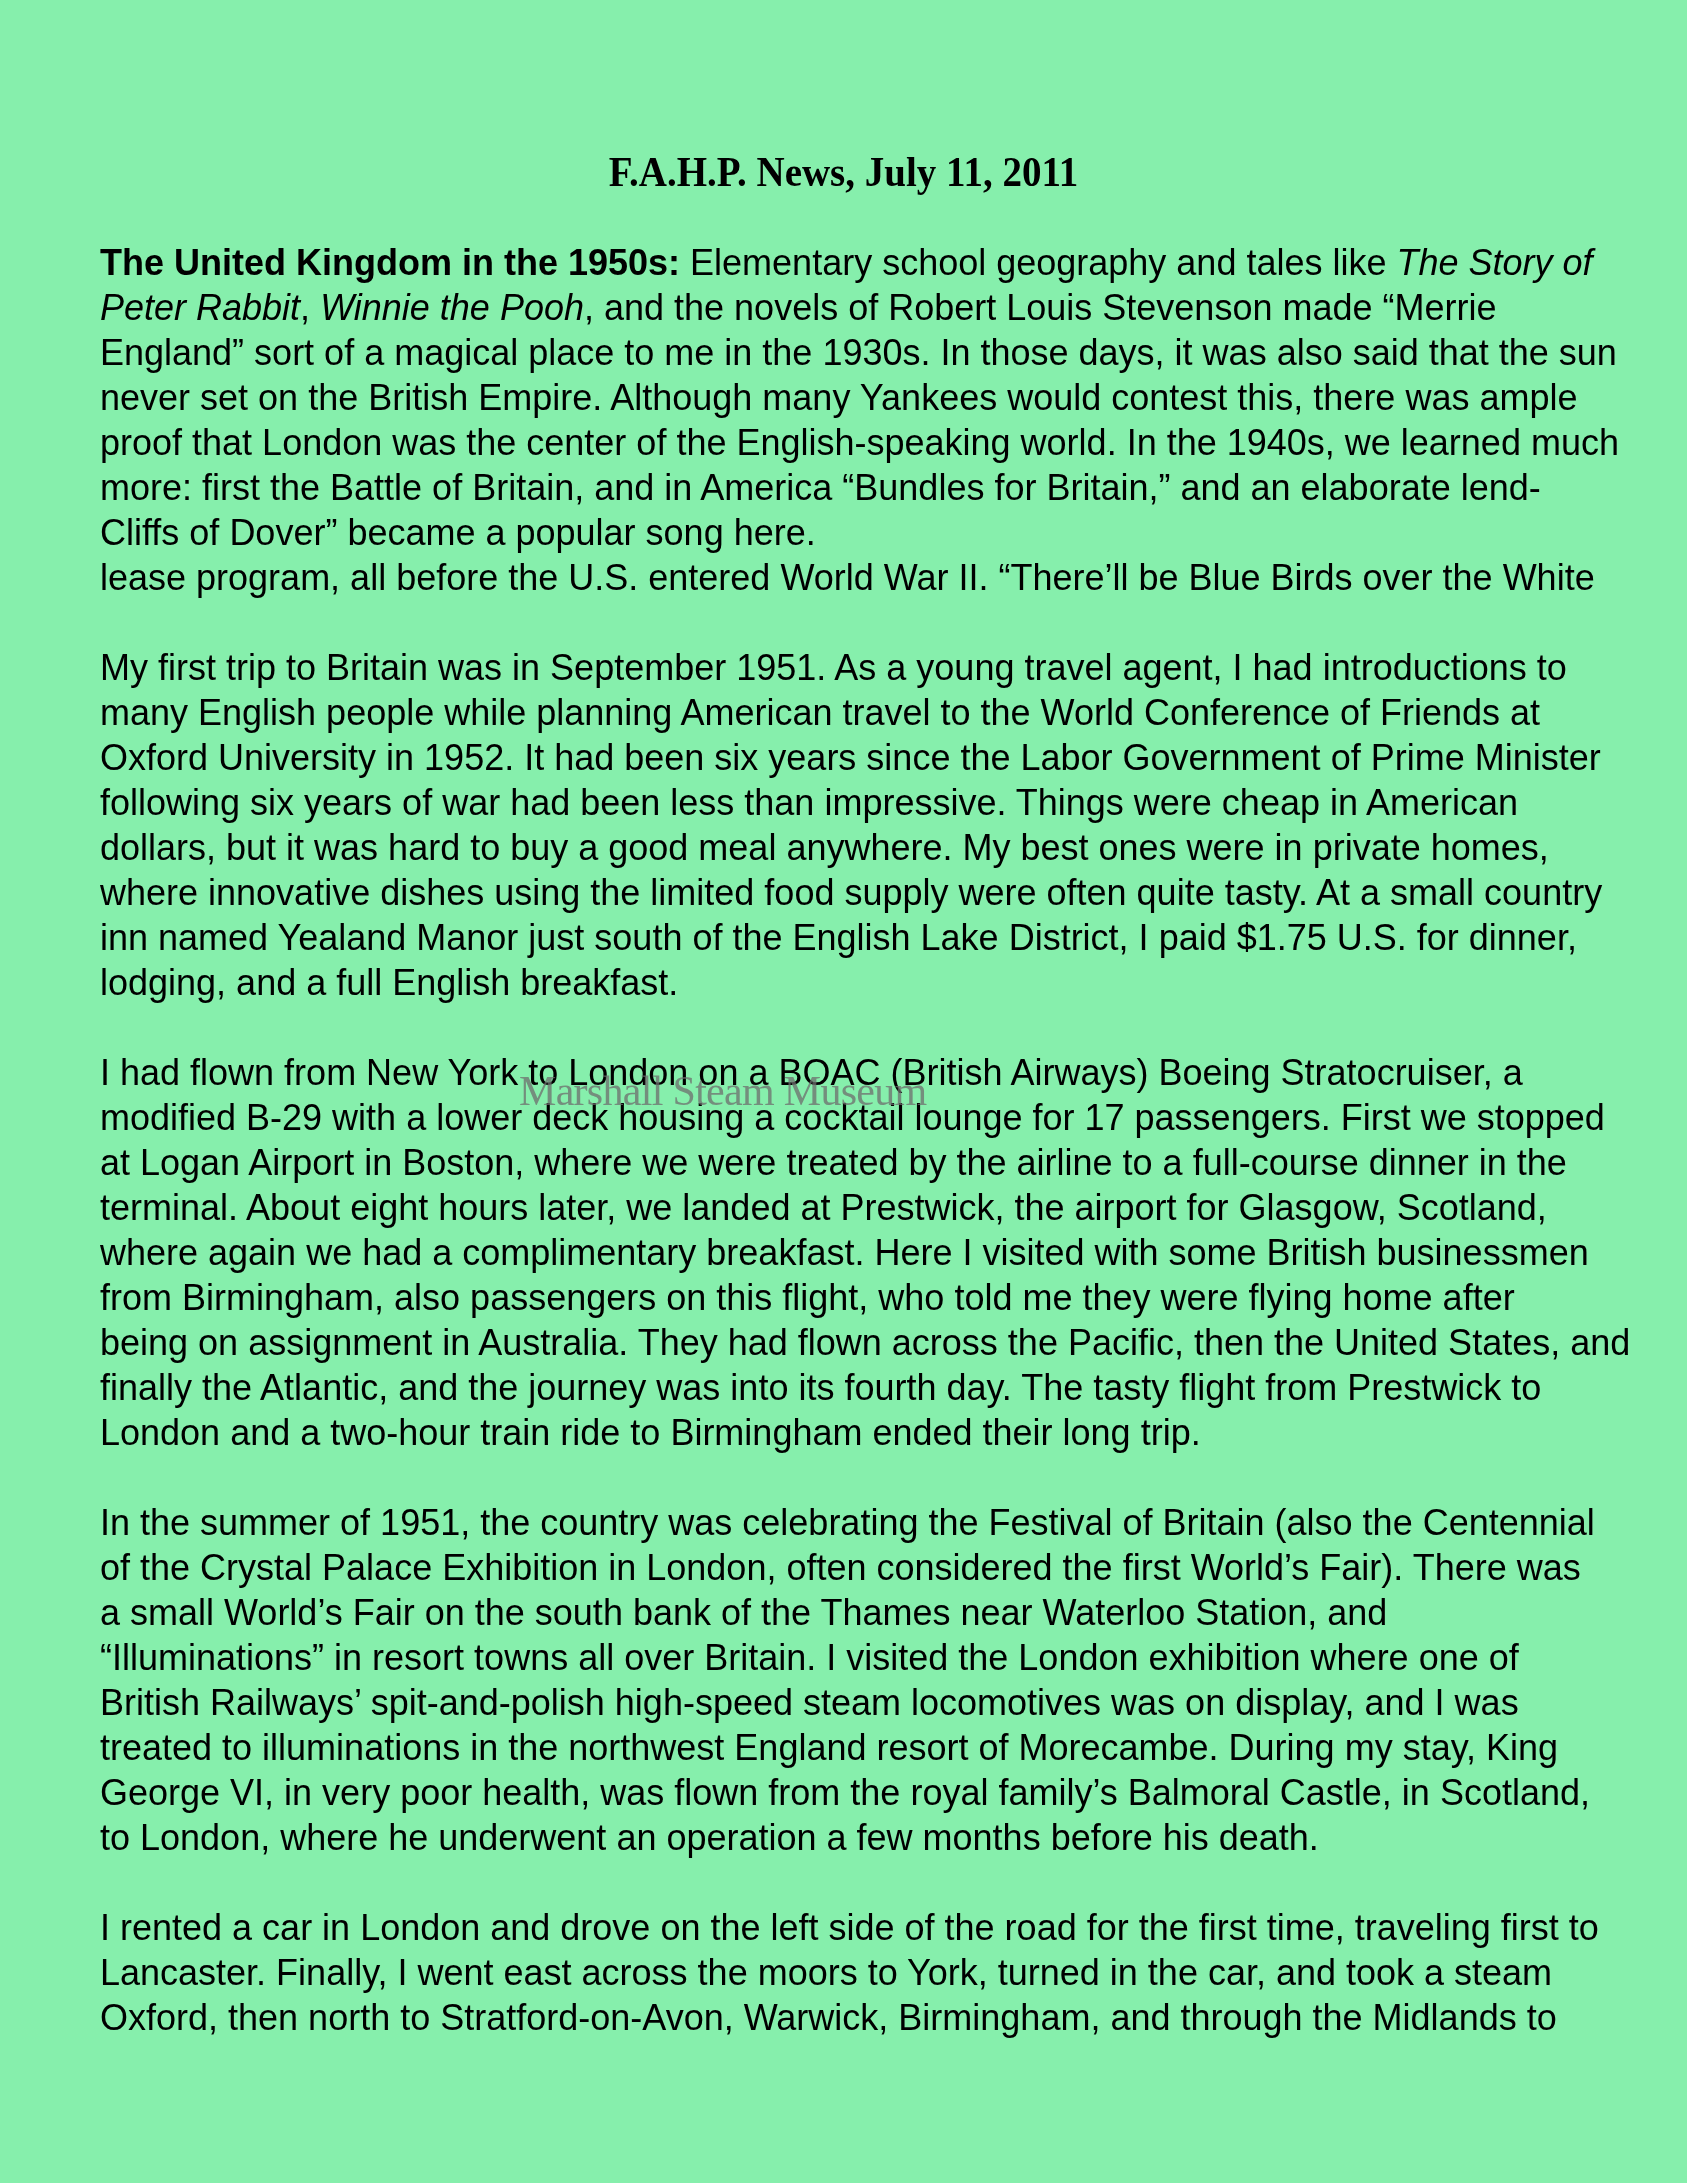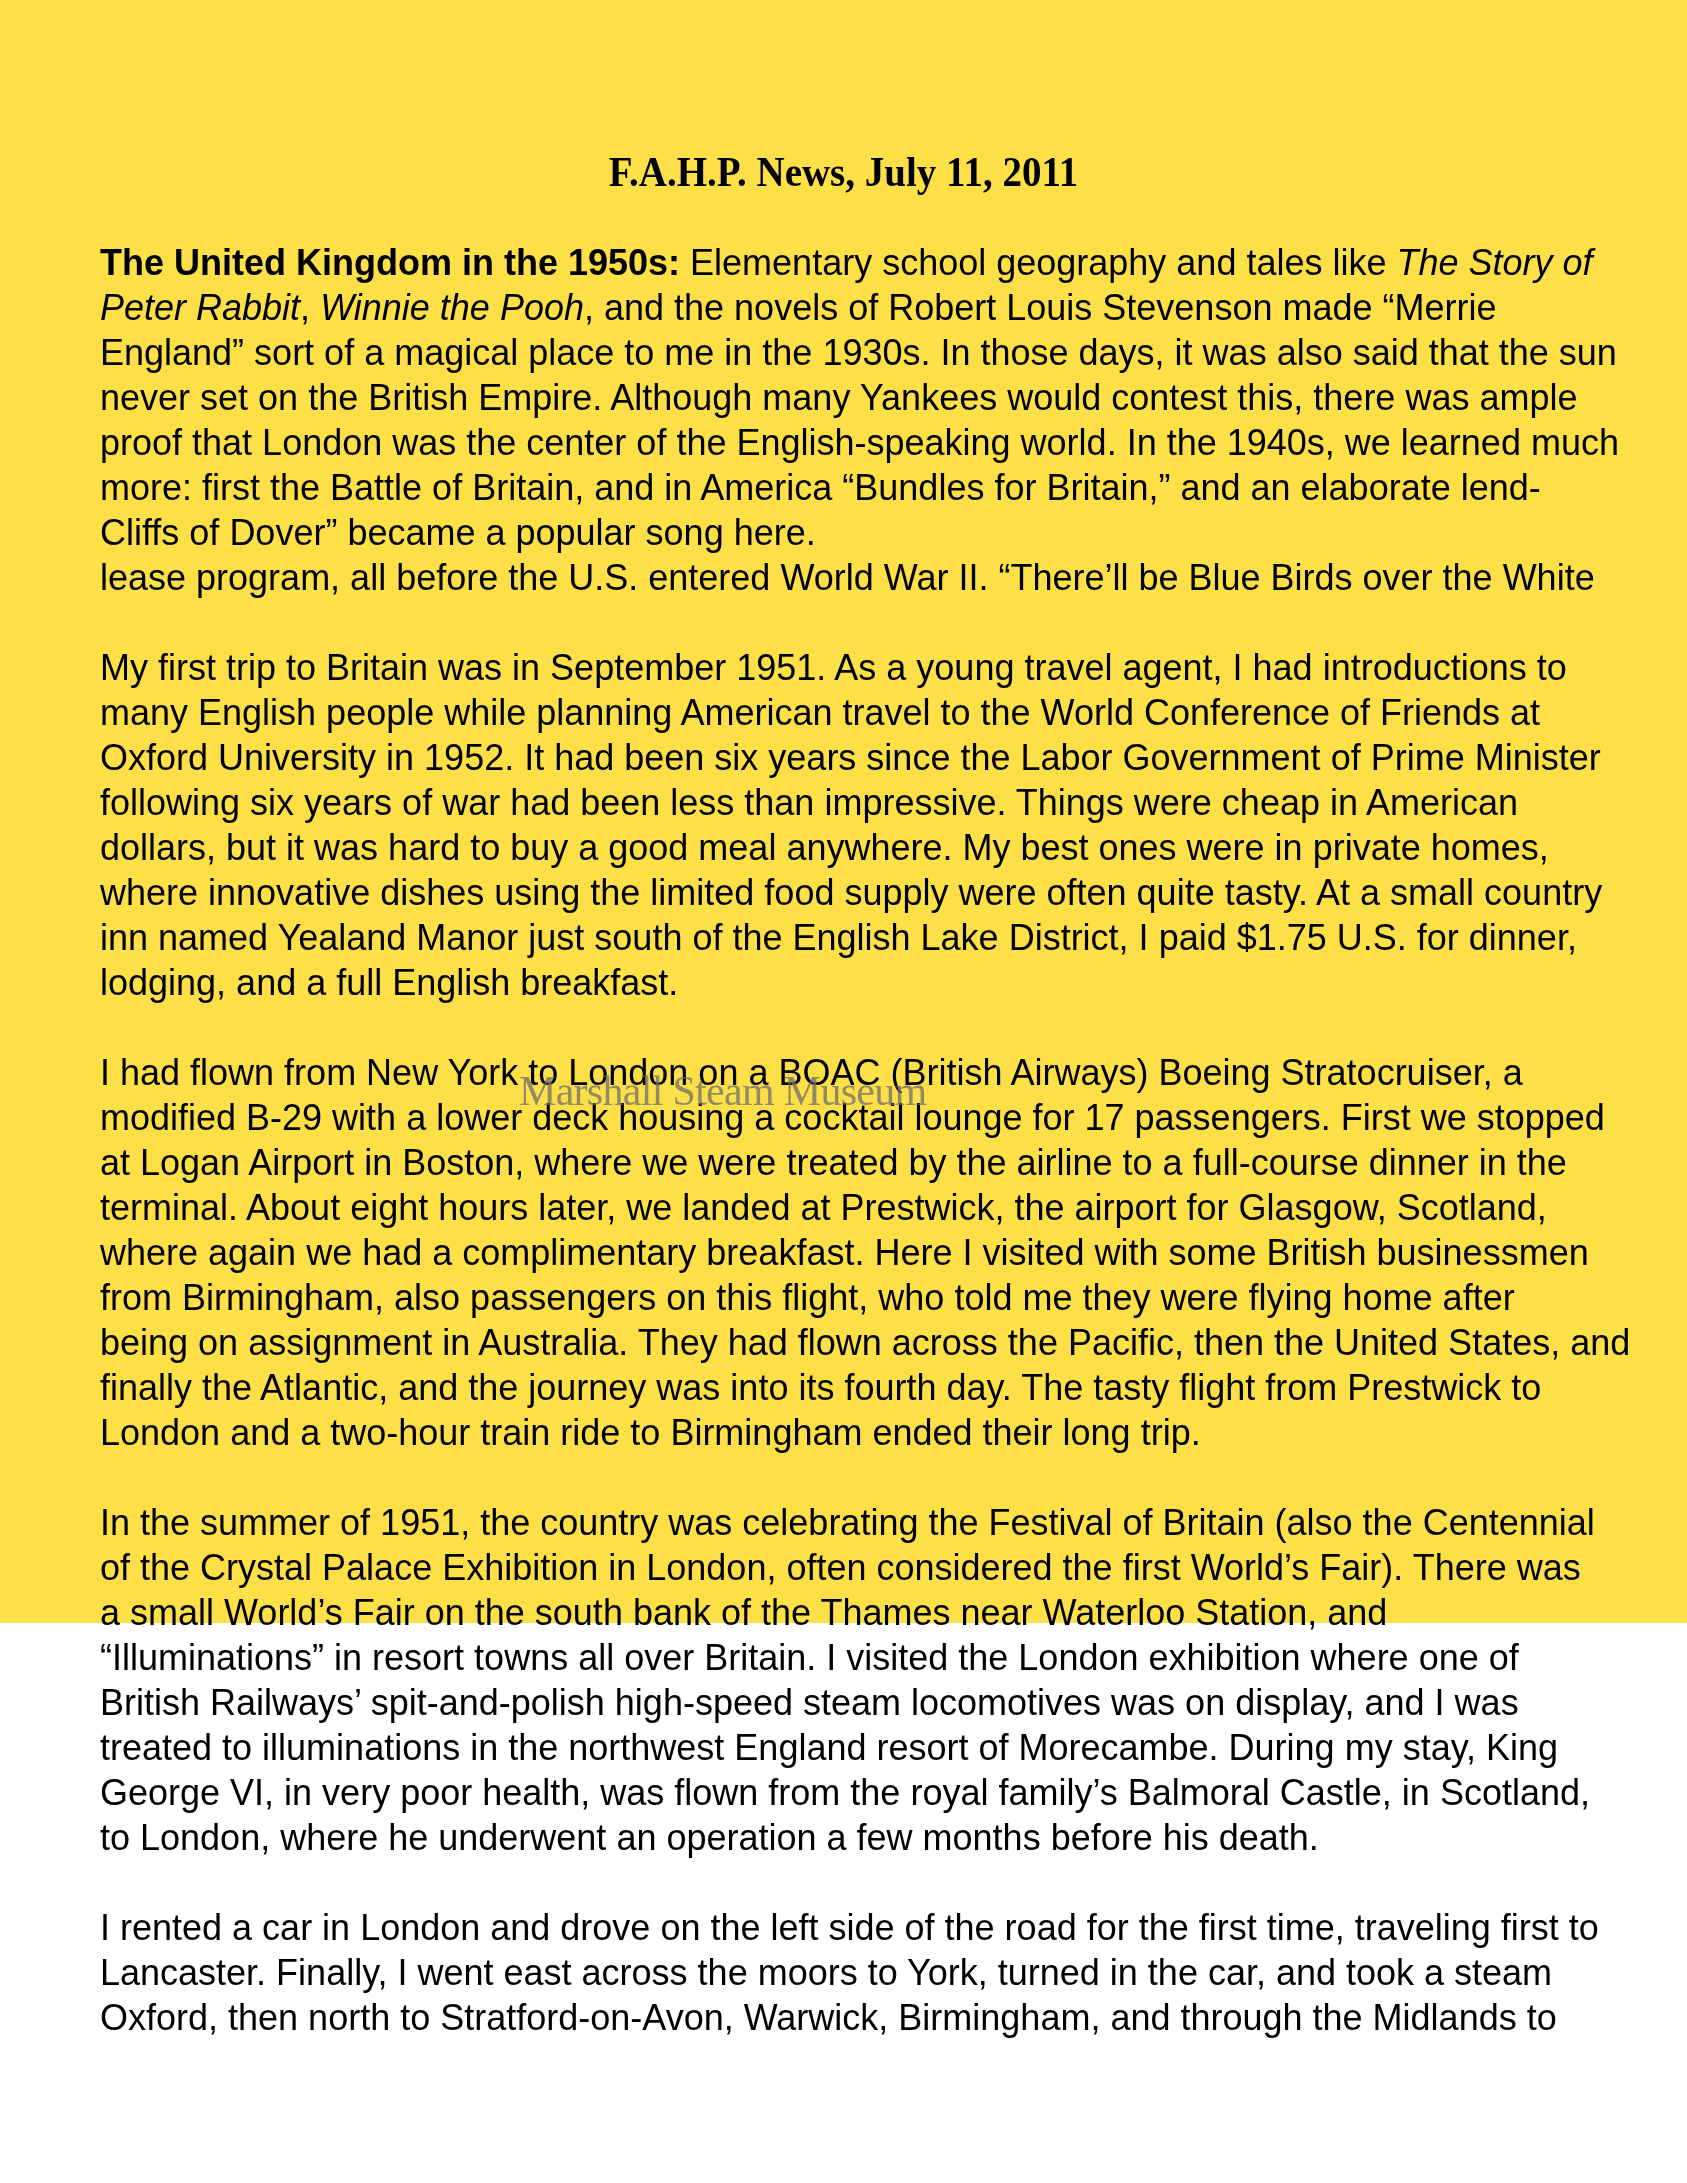--- a/index.html
+++ b/index.html
@@ -1,17 +1,17 @@
 <!DOCTYPE html>
 <html style="font-size:11.2px"><head>
 <meta charset="utf-8">
 <style>
   html, body { margin: 0; padding: 0; background: #ffffff; }
   body { width: 1687px; height: 2183px; position: relative; overflow: hidden; }
-  .page { position: absolute; left: 0; top: 0; width: 1687px; height: 1623px; background: #fde047; }
+  .page { position: absolute; left: 0; top: 0; width: 1687px; height: 2183px; background: #86efac; }
   .title {
     position: absolute; left: 0; width: 1687px; top: 144px;
     text-align: center;
     font-family: "Liberation Serif", serif; font-weight: bold;
     font-size: 39px; line-height: 56px; color: #000;
     transform: scaleY(1.08);
   }
   .body {
     position: absolute; left: 100px; top: 240px; width: 1511px;
     font-family: Liberation Sans, sans-serif; font-size: 36px;

